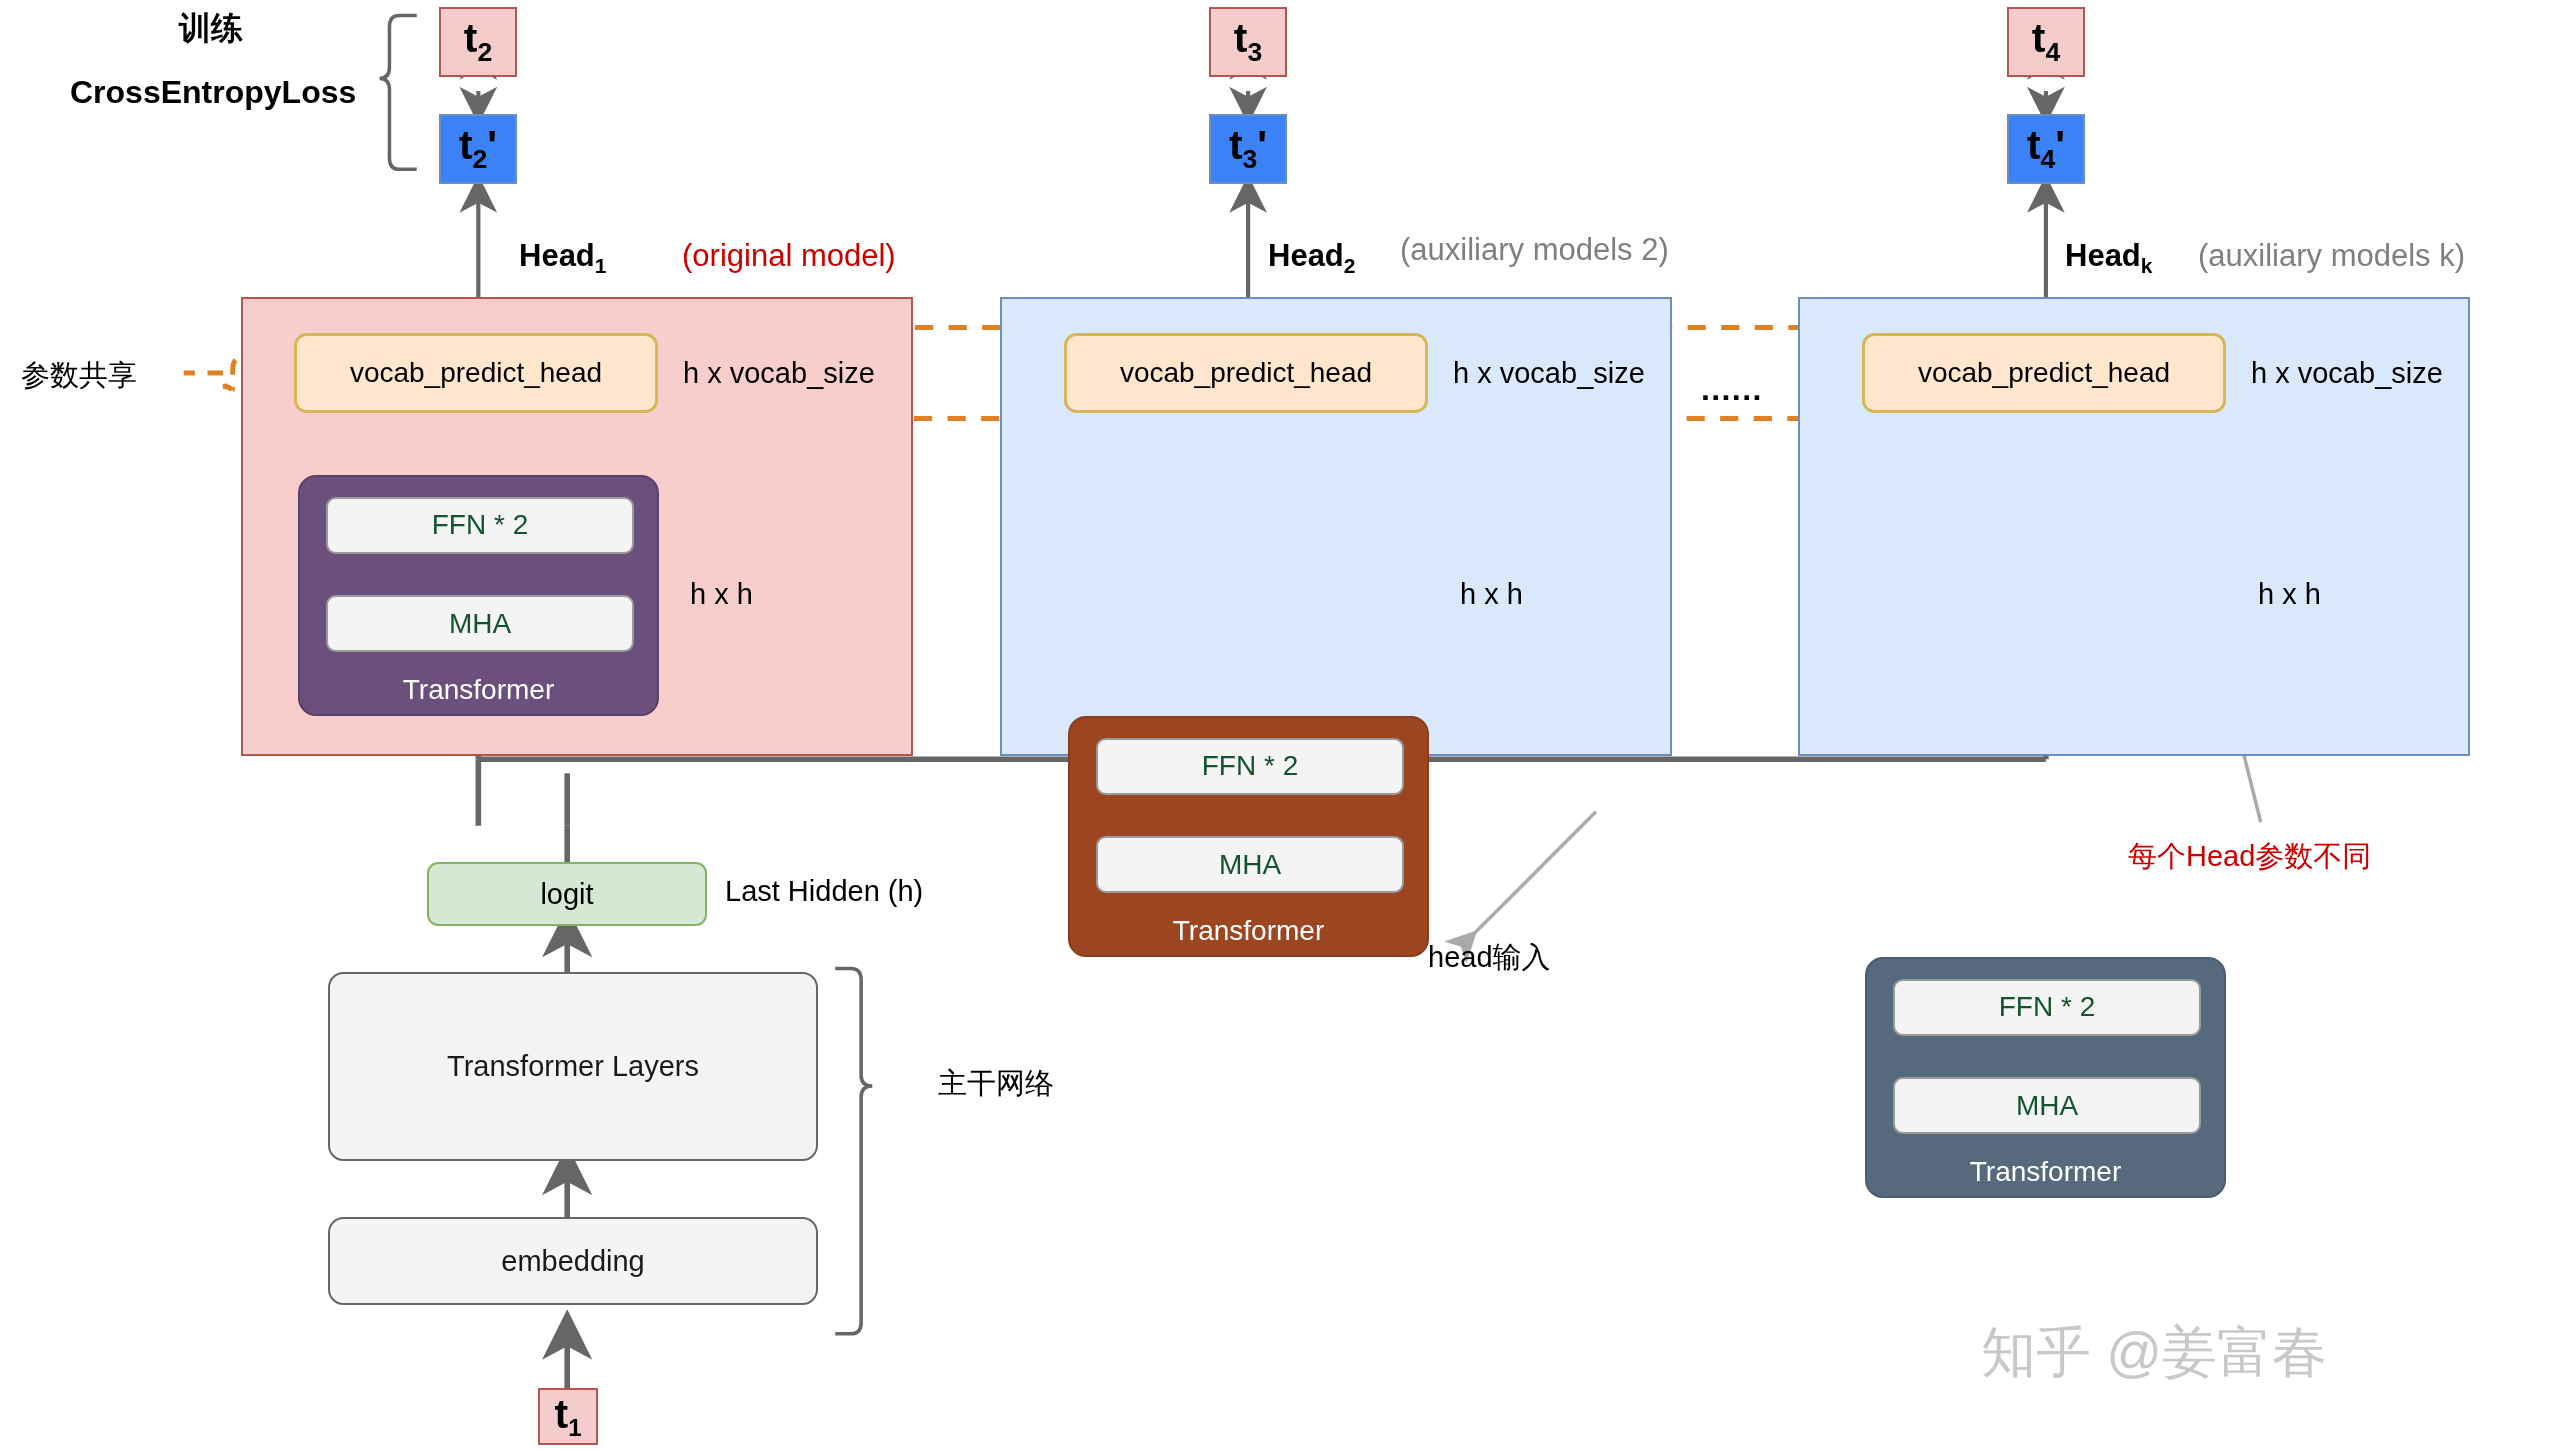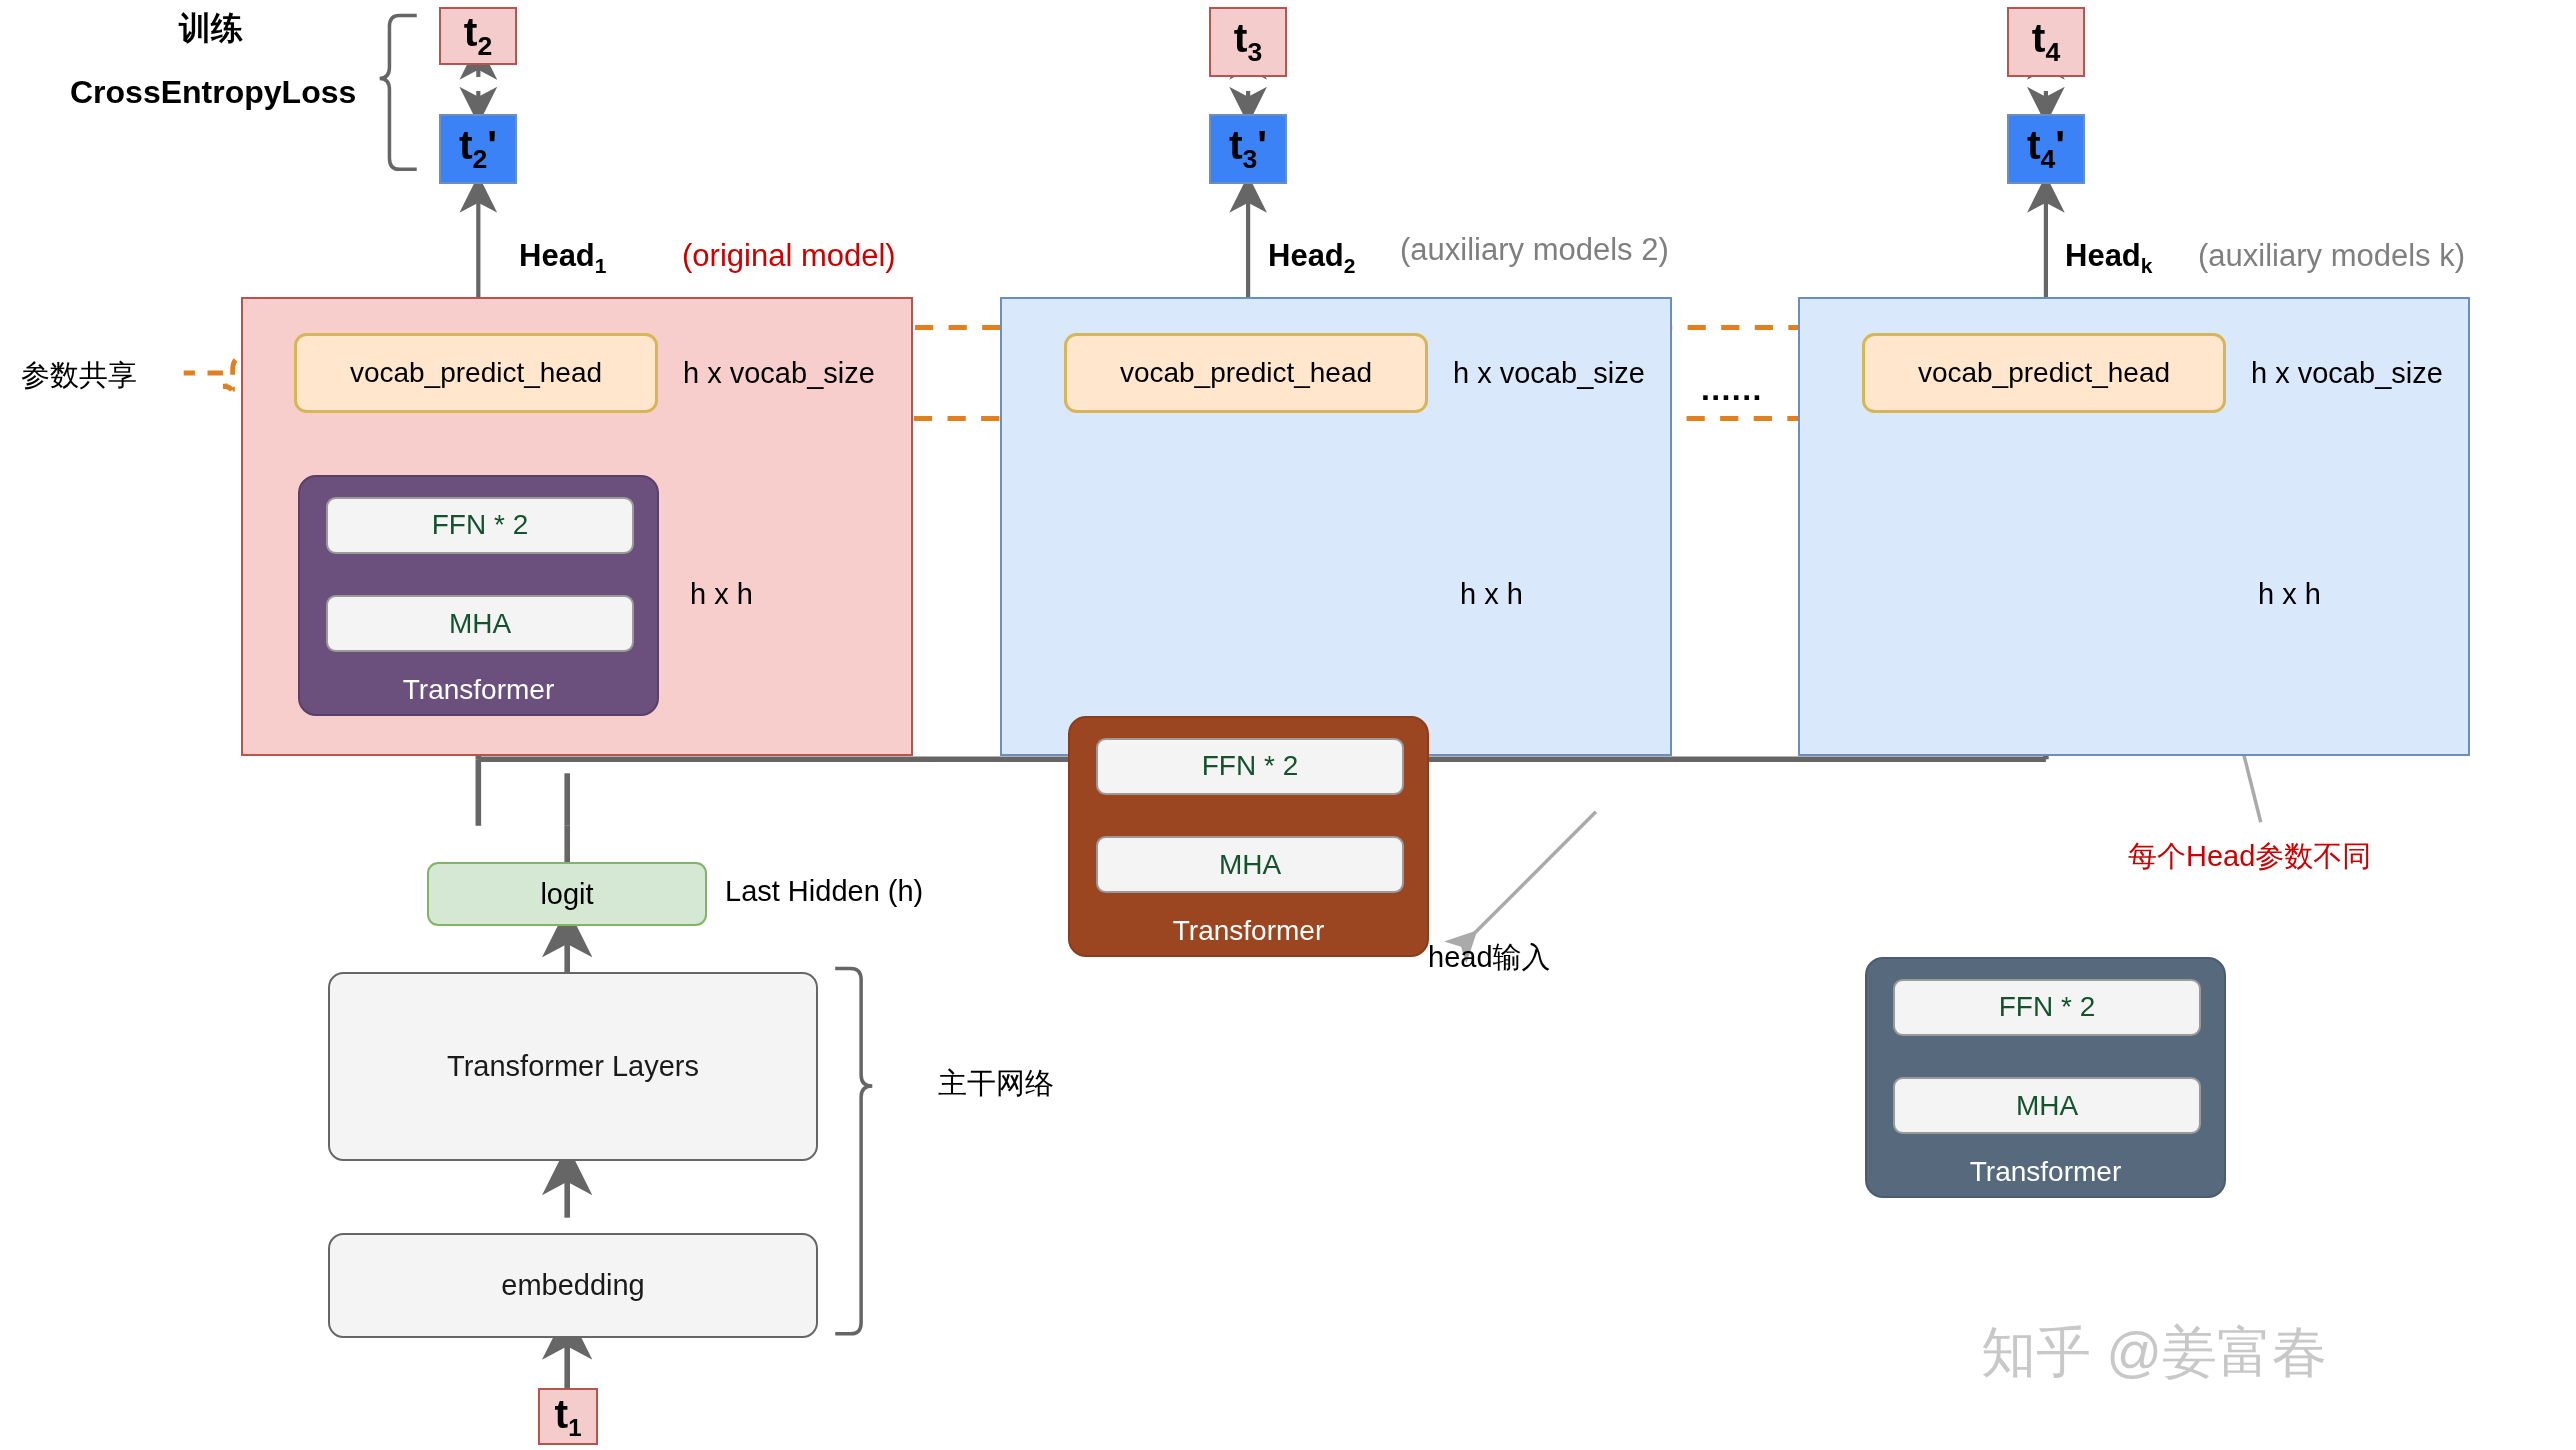--- a/index.html
+++ b/index.html
@@ -125,21 +125,21 @@
   <line x1="318" y1="533" x2="262" y2="533" stroke="#e08020" stroke-width="7" stroke-dasharray="22 18"></line>
 
   <line x1="2100" y1="1340" x2="2280" y2="1160" stroke="#aaa" stroke-width="5" marker-start="url(#ah-light)"></line>
 
   <line x1="3230" y1="1175" x2="3195" y2="1035" stroke="#aaa" stroke-width="5" marker-end="url(#ah-light)"></line>
 </svg>
 
 <div class="abs lbl lbl-bold" style="left:179px;top:7px;font-size:32px;">训练</div>
 <div class="abs lbl lbl-bold" style="left:70px;top:74px;font-size:32px;">CrossEntropyLoss</div>
 
-<div class="abs tok tok-red ctr" style="left:439px;top:7px;width:78px;height:58px;">
+<div class="abs tok tok-red ctr" style="left:439px;top:7px;width:78px;height:70px;">
   <span>
     <span>t</span><sub>2</sub></span>
 </div>
 
 <div class="abs tok tok-blue ctr" style="left:439px;top:114px;width:78px;height:70px;">
   <span>
     <span>t</span><sub>2</sub><span class="prime">'</span></span>
 </div>
 
 <div class="abs tok tok-red ctr" style="left:1209px;top:7px;width:78px;height:70px;">
@@ -213,21 +213,21 @@
 
 <div class="abs dots" style="left:1701px;top:371px;">......</div>
 
 <div class="abs lbl" style="left:21px;top:356px;">参数共享</div>
 
 <div class="abs logitbox ctr" style="left:427px;top:862px;width:280px;height:64px;">logit</div>
 <div class="abs lbl" style="left:725px;top:875px;">Last Hidden (h)</div>
 
 <div class="abs greybox ctr" style="left:328px;top:972px;width:490px;height:189px;">Transformer Layers</div>
 
-<div class="abs greybox ctr" style="left:328px;top:1217px;width:490px;height:105px;margin-top:16px;">embedding</div>
+<div class="abs greybox ctr" style="left:328px;top:1217px;width:490px;height:88px;">embedding</div>
 
 <div class="abs tok tok-red ctr" style="left:538px;top:1388px;width:60px;height:57px;">
   <span style="font-size:35px;">
     <span>t</span><sub style="font-size:24px;">1</sub></span>
 </div>
 
 <div class="abs lbl" style="left:902px;top:1064px;margin-left:36px;">主干网络</div>
 
 <div class="abs lbl" style="left:1428px;top:938px;">head输入</div>
 <div class="abs lbl lbl-red" style="left:2128px;top:837px;">每个Head参数不同</div>

